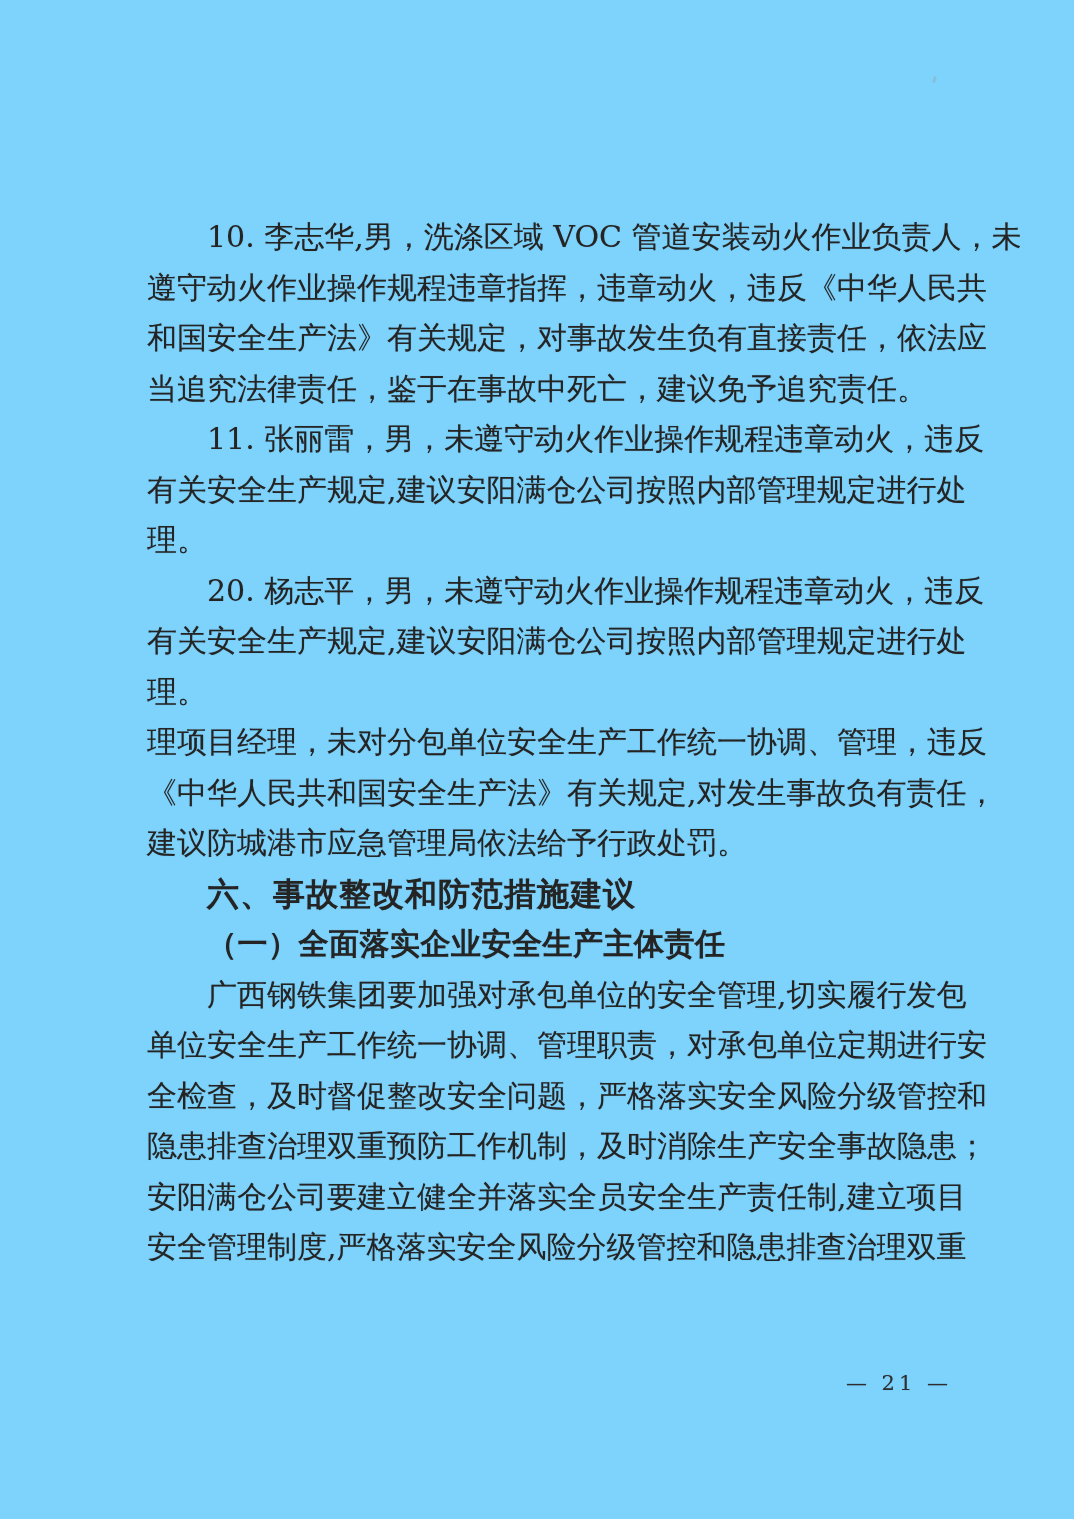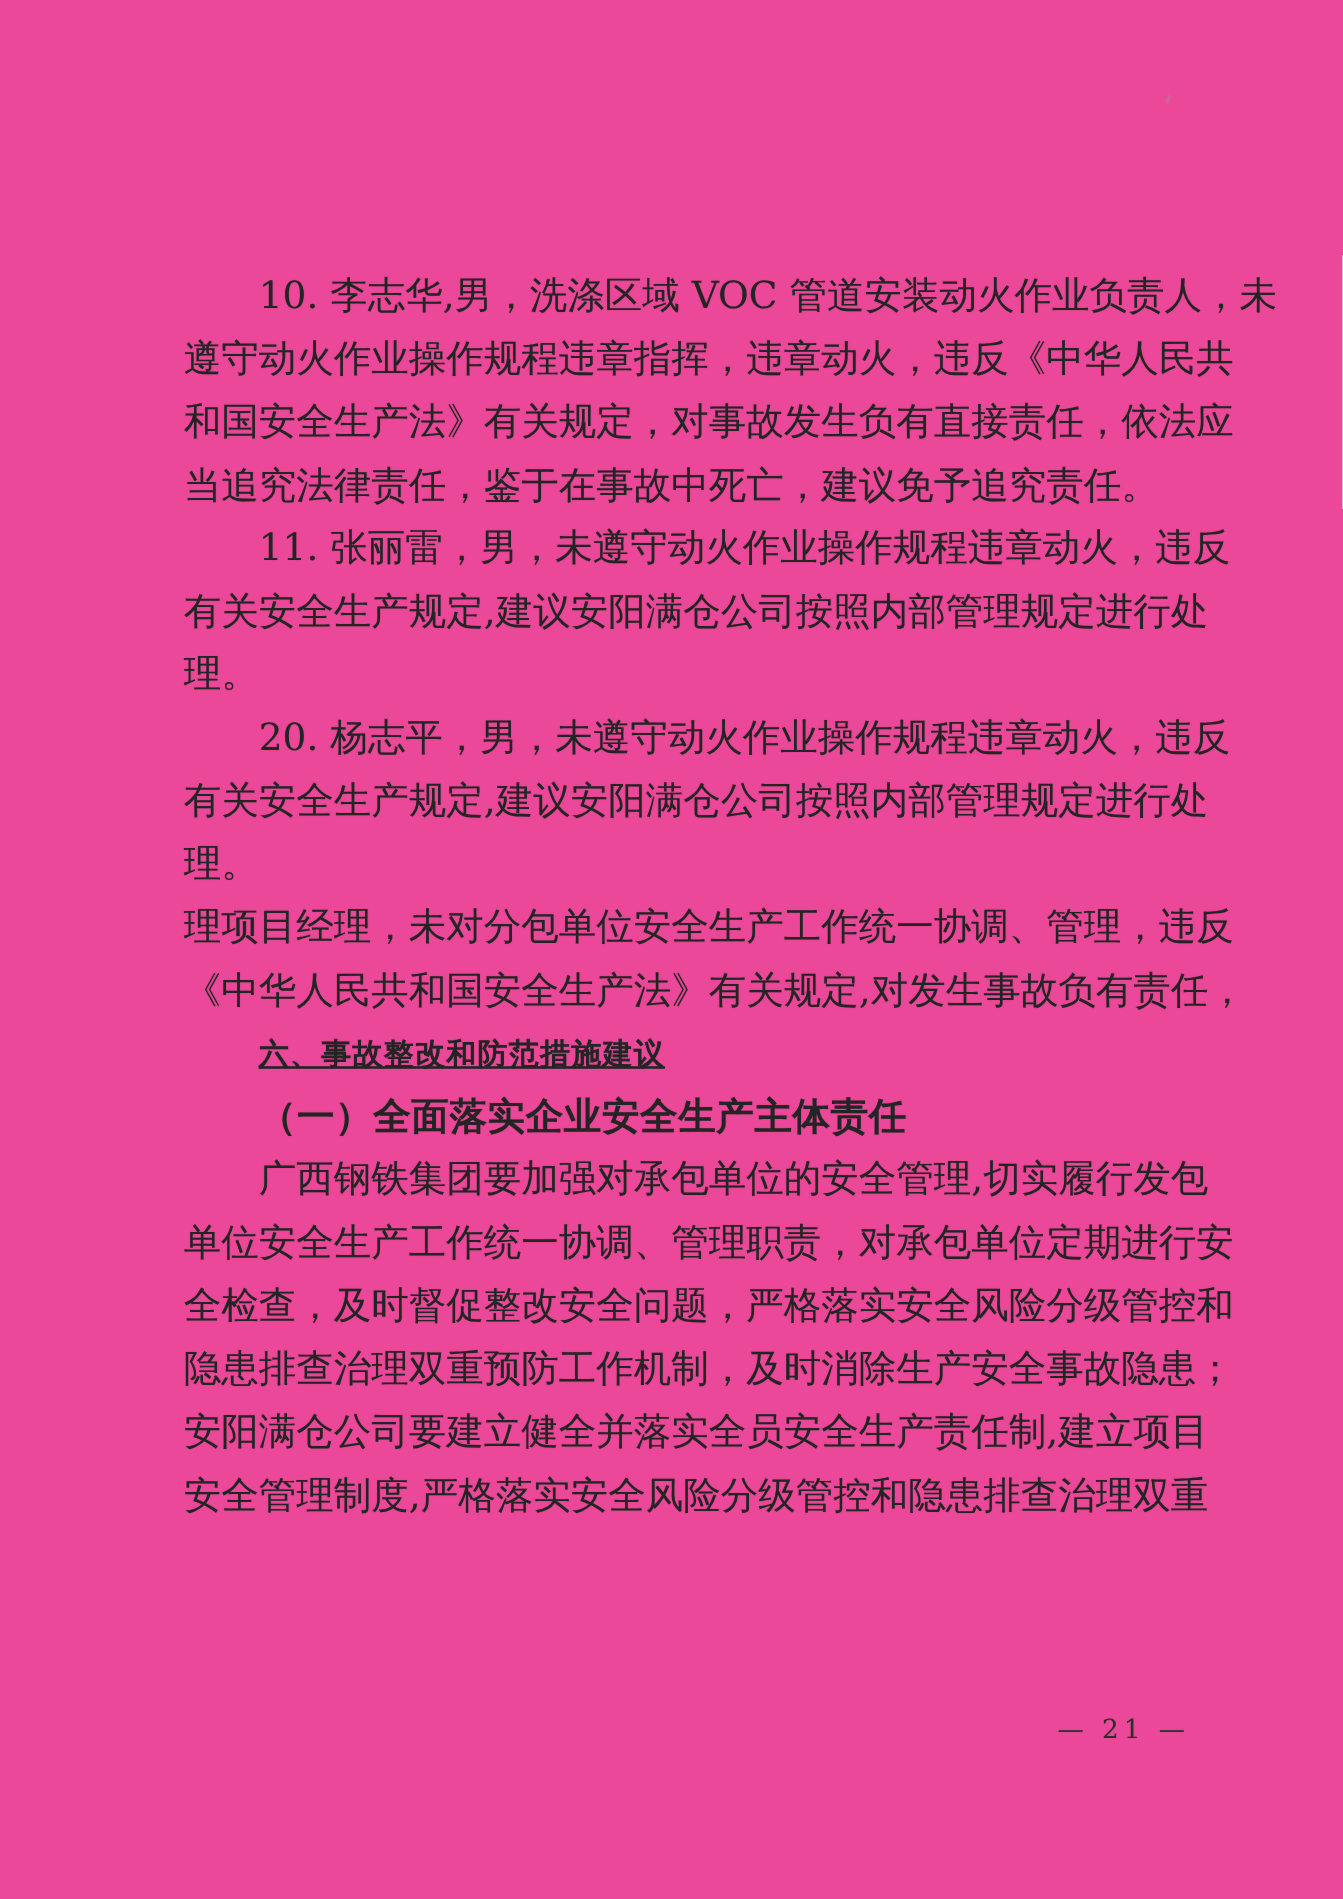--- a/index.html
+++ b/index.html
@@ -9,21 +9,21 @@
   }
   body {
     width: 1074px;
     height: 1519px;
     position: relative;
     overflow: hidden;
   }
   .page {
     position: absolute;
     inset: 0;
-    background: #ec4899;
+    background: #7dd3fc;
   }
   
   .speck {
     position: absolute;
     left: 933px;
     top: 76px;
     width: 3px;
     height: 7px;
     background: #9a9a9a;
     opacity: .35;
@@ -95,22 +95,23 @@
     <p class="ln in">11. 张丽雷，男，未遵守动火作业操作规程违章动火，违反</p>
     <p class="ln">有关安全生产规定,建议安阳满仓公司按照内部管理规定进行处</p>
     <p class="ln end">理。</p>
 
     <p class="ln in">20. 杨志平，男，未遵守动火作业操作规程违章动火，违反</p>
     <p class="ln">有关安全生产规定,建议安阳满仓公司按照内部管理规定进行处</p>
     <p class="ln end">理。</p>
 
     <p class="ln">理项目经理，未对分包单位安全生产工作统一协调、管理，违反</p>
     <p class="ln">《中华人民共和国安全生产法》有关规定,对发生事故负有责任，</p>
+    <p class="ln end">建议防城港市应急管理局依法给予行政处罚。</p>
 
-    <h2 class="hd hd-sans" style="font-size:24px;text-decoration:underline;">六、事故整改和防范措施建议</h2>
+    <h2 class="hd hd-sans" style="font-size:32px;">六、事故整改和防范措施建议</h2>
 
     <h3 class="hd hd-kai" style="font-size:30px;">（一）全面落实企业安全生产主体责任</h3>
 
     <p class="ln in">广西钢铁集团要加强对承包单位的安全管理,切实履行发包</p>
     <p class="ln">单位安全生产工作统一协调、管理职责，对承包单位定期进行安</p>
     <p class="ln">全检查，及时督促整改安全问题，严格落实安全风险分级管控和</p>
     <p class="ln">隐患排查治理双重预防工作机制，及时消除生产安全事故隐患；</p>
     <p class="ln">安阳满仓公司要建立健全并落实全员安全生产责任制,建立项目</p>
     <p class="ln">安全管理制度,严格落实安全风险分级管控和隐患排查治理双重</p>
 

